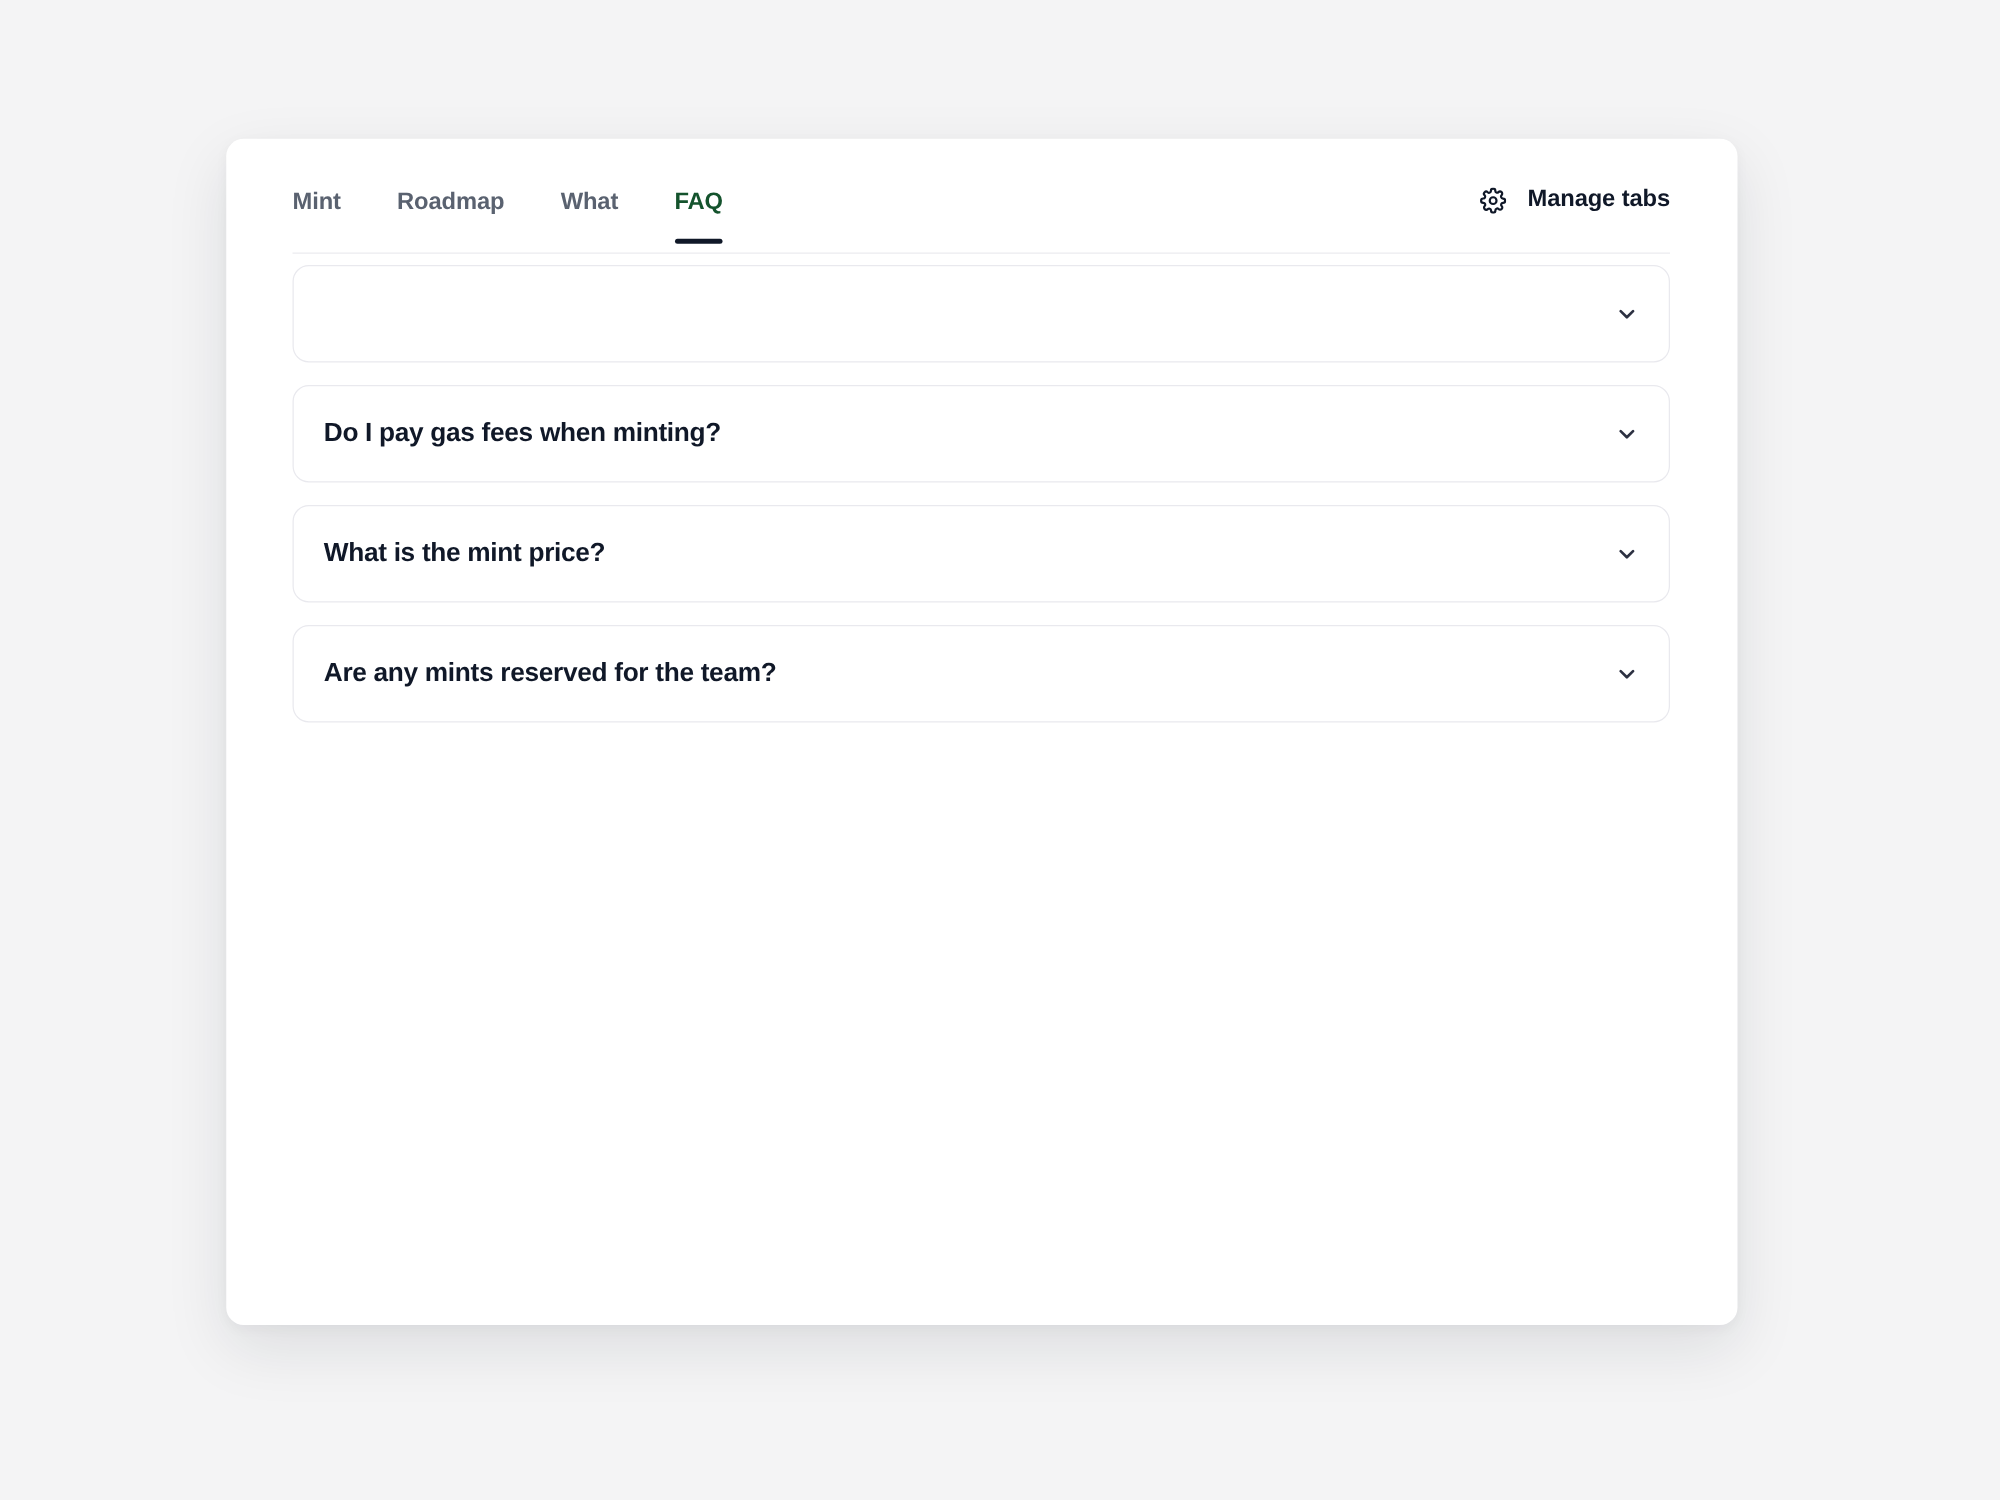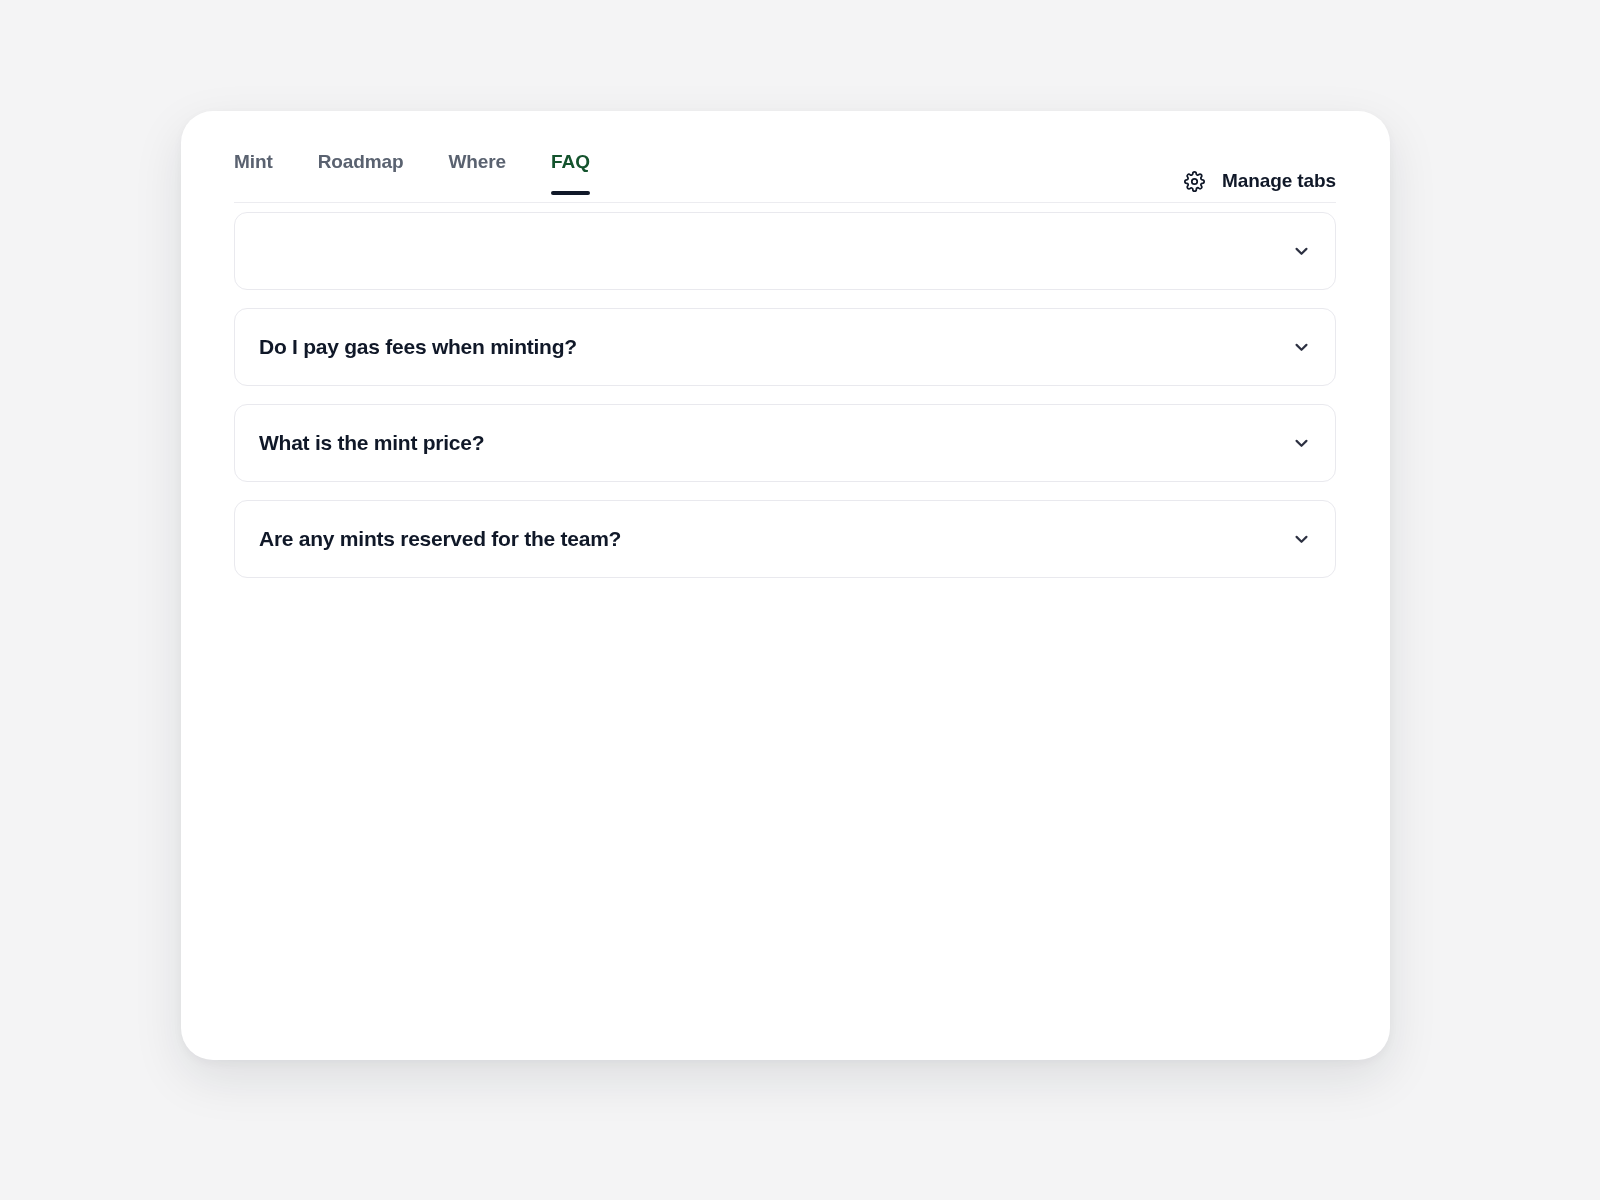--- a/index.html
+++ b/index.html
@@ -23,21 +23,21 @@
   }
 
   
   .panel {
     position: absolute;
     left: 181px;
     top: 111px;
     width: 1209px;
     height: 949px;
     background: #ffffff;
-    border-radius: 32px;
+    border-radius: 14px;
     box-shadow: 0 18px 50px rgba(24, 28, 44, 0.10),
                 0 3px 10px rgba(24, 28, 44, 0.04);
     overflow: hidden;
   }
 
   
   .tabbar {
     position: absolute;
     left: 53px;
     top: 36px;
@@ -85,21 +85,20 @@
 
   
   .manage {
     position: absolute;
     right: 0;
     top: 2px;
     display: flex;
     align-items: center;
     gap: 17px;
     cursor: pointer;
-    margin-top: 21px;
   }
 
   .manage-label {
     font-size: 19px;
     font-weight: 700;
     color: #101828;
     letter-spacing: -0.1px;
     white-space: nowrap;
   }
 
@@ -156,21 +155,21 @@
 <body>
 
 <div class="stage">
 
   <div class="panel">
 
     <div class="tabbar">
       <div class="tabs">
         <button class="tab">Mint</button>
         <button class="tab">Roadmap</button>
-        <button class="tab">Where</button>
+        <button class="tab">What</button>
         <button class="tab active">FAQ</button>
       </div>
 
       <div class="manage">
         <span class="gear-icon">
           <svg viewBox="0 0 24 24" width="21" height="21" fill="none" stroke="#101828" stroke-width="2" stroke-linecap="round" stroke-linejoin="round">
             <circle cx="12" cy="12" r="3.1"></circle>
             <path d="M19.4 15a1.65 1.65 0 0 0 .33 1.82l.06.06a2 2 0 1 1-2.83 2.83l-.06-.06a1.65 1.65 0 0 0-1.82-.33 1.65 1.65 0 0 0-1 1.51V21a2 2 0 1 1-4 0v-.09A1.65 1.65 0 0 0 9 19.4a1.65 1.65 0 0 0-1.82.33l-.06.06a2 2 0 1 1-2.83-2.83l.06-.06a1.65 1.65 0 0 0 .33-1.82 1.65 1.65 0 0 0-1.51-1H3a2 2 0 1 1 0-4h.09A1.65 1.65 0 0 0 4.6 9a1.65 1.65 0 0 0-.33-1.82l-.06-.06a2 2 0 1 1 2.83-2.83l.06.06A1.65 1.65 0 0 0 9 4.6a1.65 1.65 0 0 0 1-1.51V3a2 2 0 1 1 4 0v.09a1.65 1.65 0 0 0 1 1.51 1.65 1.65 0 0 0 1.82-.33l.06-.06a2 2 0 1 1 2.83 2.83l-.06.06A1.65 1.65 0 0 0 19.4 9v.09a1.65 1.65 0 0 0 1.51 1H21a2 2 0 1 1 0 4h-.09a1.65 1.65 0 0 0-1.51 1z"></path>
           </svg>
         </span>

